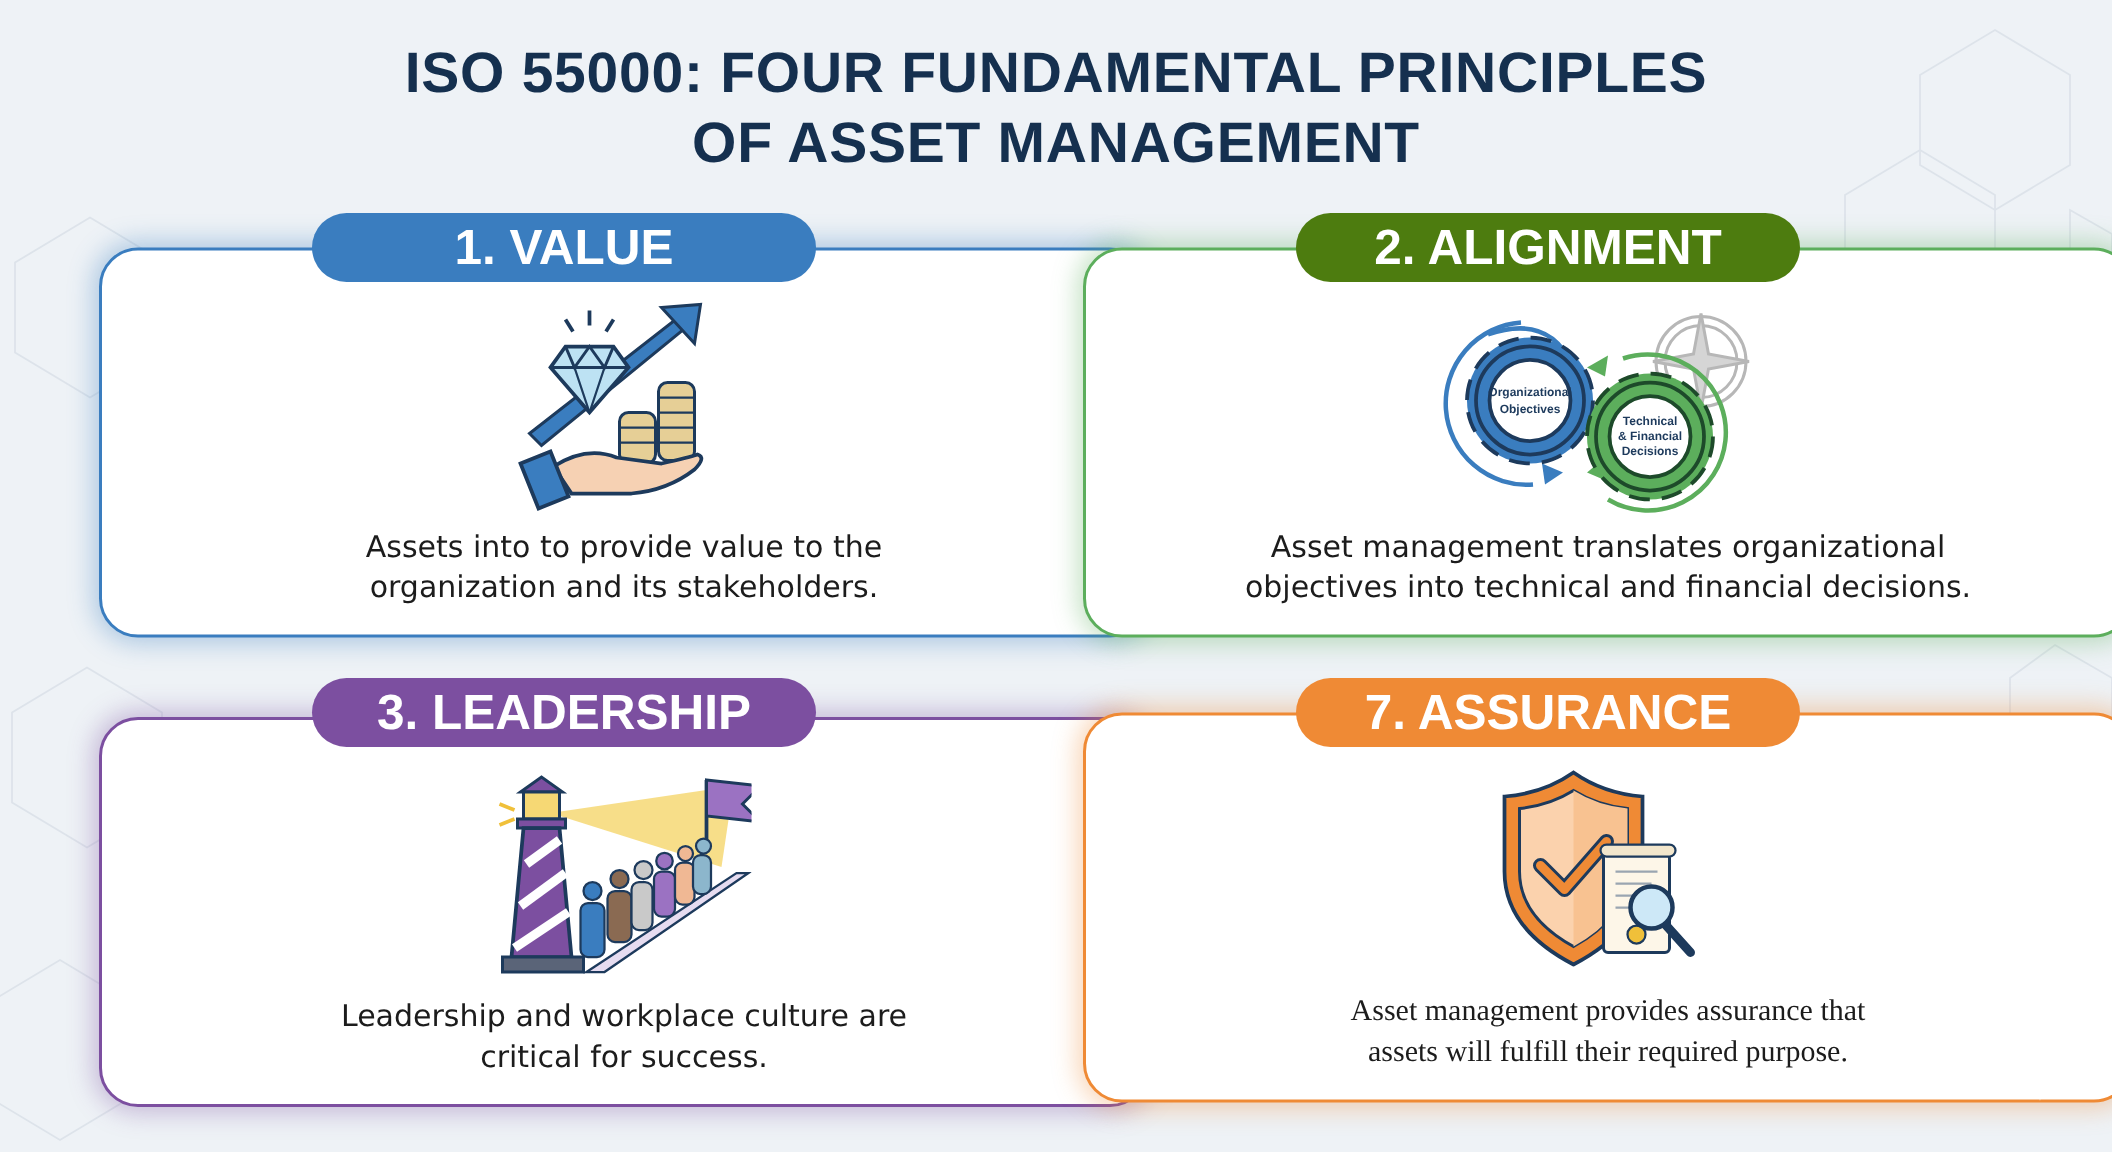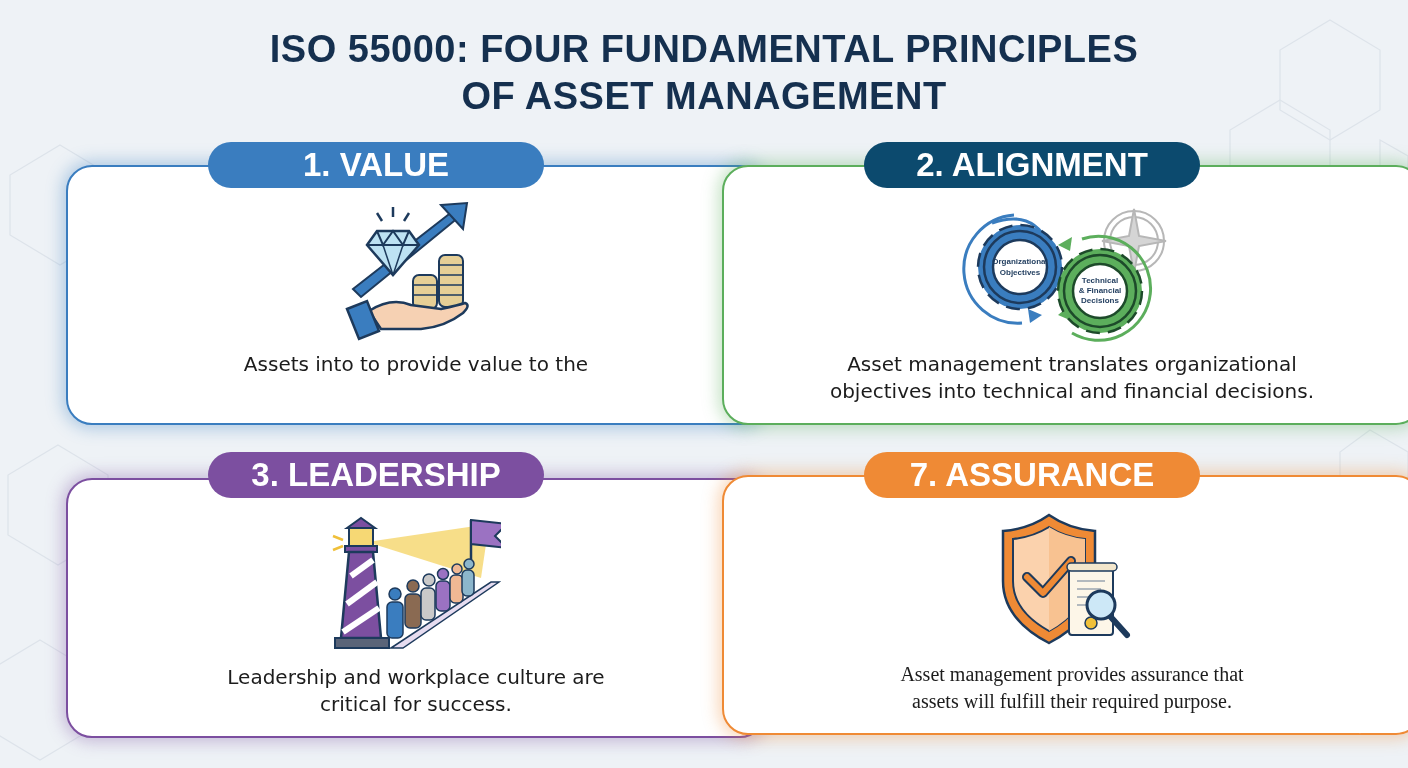--- a/index.html
+++ b/index.html
@@ -28,21 +28,21 @@
   .card .icon { position: absolute; left: 50%; transform: translateX(-50%); top: 34px; }
   .card .desc {
     position: absolute; left: 0; right: 0; top: 184px; text-align: center;
     color: #1c1c1c; font-size: 20px; line-height: 27px;
   }
   #card-value { left: 66px; top: 165px; border-color: #3a7dbf; box-shadow: 0 0 16px 4px rgba(58,125,191,0.35); }
   #card-alignment { left: 722px; top: 165px; border-color: #5cae5c; box-shadow: 0 0 16px 4px rgba(92,174,92,0.35); }
   #card-leadership { left: 66px; top: 478px; border-color: #7c4fa0; box-shadow: 0 0 16px 4px rgba(124,79,160,0.35); }
   #card-assurance { left: 722px; top: 475px; border-color: #ef8a35; box-shadow: 0 0 16px 4px rgba(239,138,53,0.35); font-family: Liberation Serif, serif; }
   #pill-value { left: 208px; top: 142px; width: 336px; background: #3a7dbf; }
-  #pill-alignment { left: 864px; top: 142px; width: 336px; background: #0c4a6e; }
+  #pill-alignment { left: 864px; top: 142px; width: 336px; background: #4d7c0f; }
   #pill-leadership { left: 208px; top: 452px; width: 336px; background: #7c4fa0; }
   #pill-assurance { left: 864px; top: 452px; width: 336px; background: #ef8a35; }
   .sparkle { position: absolute; left: 1340px; top: 684px; z-index: 3; }
 </style>
 </head>
 <body>
 
 <svg class="hexbg" width="1408" height="768" viewBox="0 0 1408 768">
   <g fill="none" stroke="#dde3ea" stroke-width="1.2">
     <polygon points="60,145 110,175 110,235 60,265 10,235 10,175"></polygon>
@@ -82,20 +82,21 @@
       <line x1="98" y1="64" x2="122" y2="64"></line>
         <line x1="98" y1="74" x2="122" y2="74"></line>
       <line x1="98" y1="84" x2="122" y2="84"></line>
         <line x1="98" y1="94" x2="122" y2="94"></line>
     </g>
     <path d="M28,110 Q50,96 70,104 L100,108 Q118,104 124,102 Q130,104 122,112 Q104,126 80,128 L40,128 Z" fill="#f6d1b3" stroke="#1d3a5c" stroke-width="2.5"></path>
     <polygon points="6,108 26,100 38,130 18,138" fill="#3a7dbf" stroke="#1d3a5c" stroke-width="2.5"></polygon>
   </svg>
   <div class="desc">
     <div>Assets into to provide value to the</div>
+    <div>organization and its stakeholders.</div>
   </div>
 </div>
 <div class="pill" id="pill-value">1. VALUE</div>
 
 <div class="card" id="card-alignment">
   <svg class="icon" width="220" height="140" viewBox="0 0 220 140" style="top:36px;">
     <g stroke="#b7b7b7" fill="none" stroke-width="2">
       <circle cx="172" cy="38" r="30"></circle>
       <circle cx="172" cy="38" r="24"></circle>
       <polygon points="172,6 177,33 204,38 177,43 172,70 167,43 140,38 167,33" fill="#d5d5d5"></polygon>

